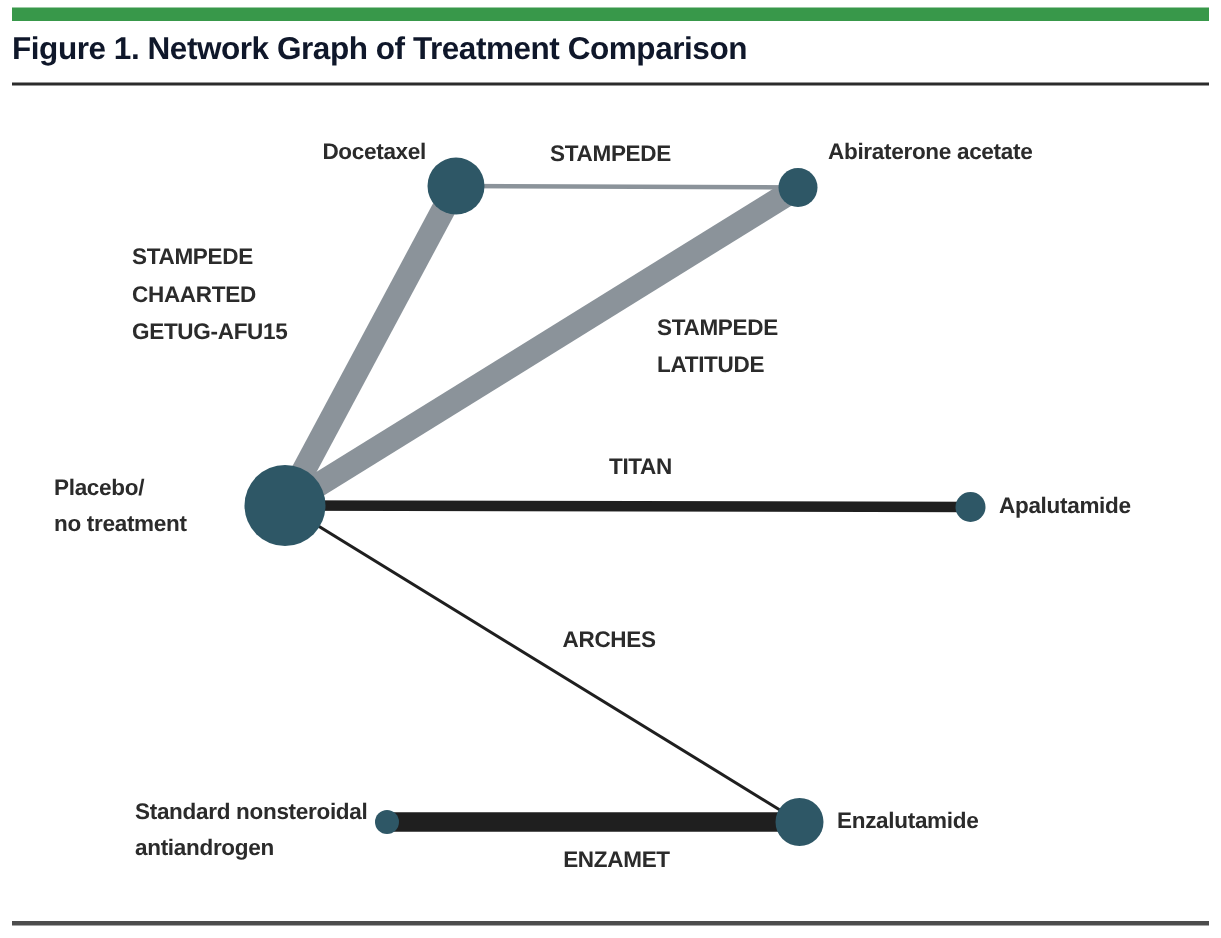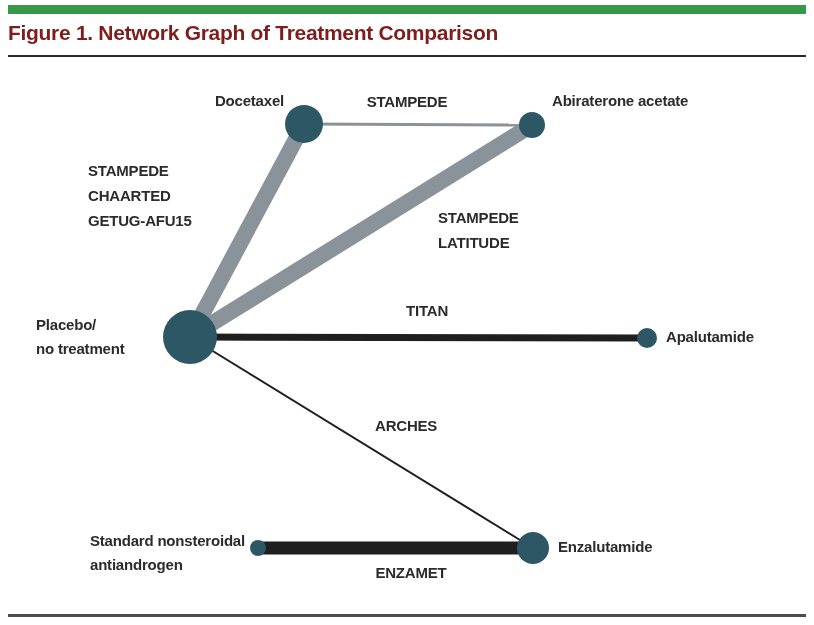--- a/index.html
+++ b/index.html
@@ -23,21 +23,21 @@
     background: #38984A;
   }
   .figure-title {
     position: absolute;
     left: 8px;
     top: 21px;
     margin: 0;
     font-size: 21px;
     font-weight: bold;
     letter-spacing: -0.3px;
-    color: #7f1d1d;
+    color: #0f172a;
     white-space: nowrap;
   }
   .title-rule {
     position: absolute;
     left: 8px;
     right: 8px;
     top: 55px;
     height: 2px;
     background: #2b2b2b;
   }

